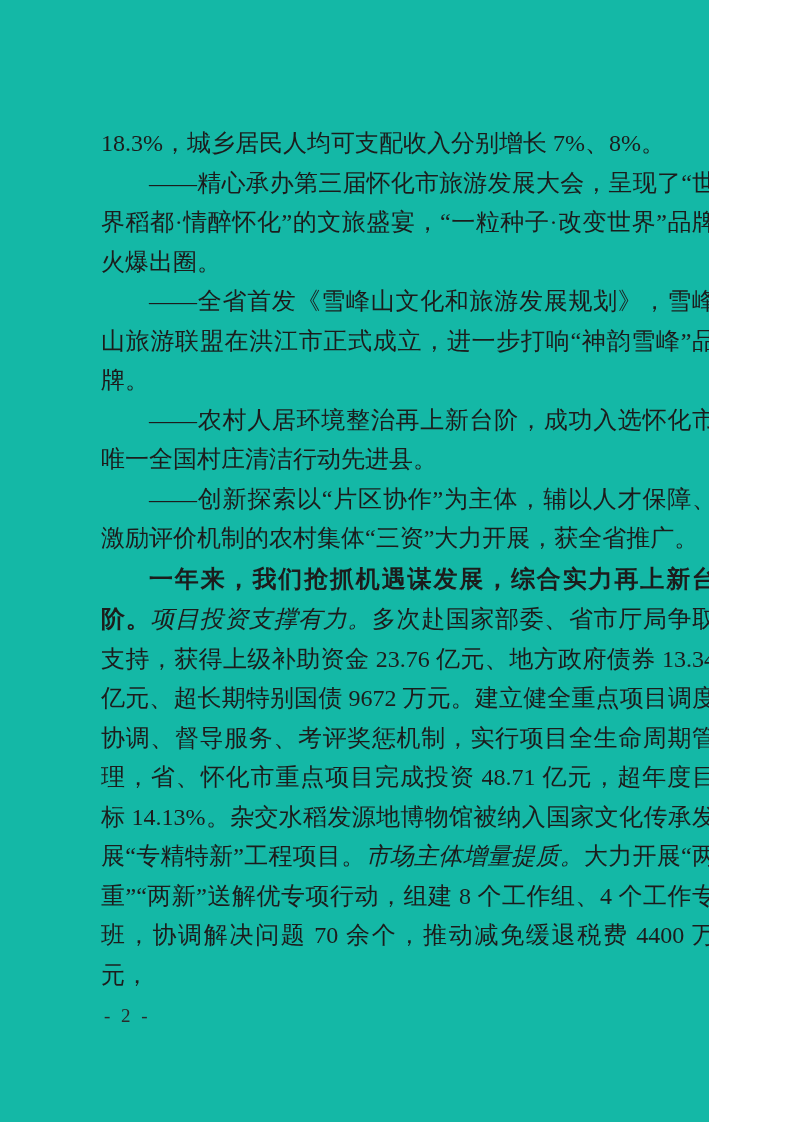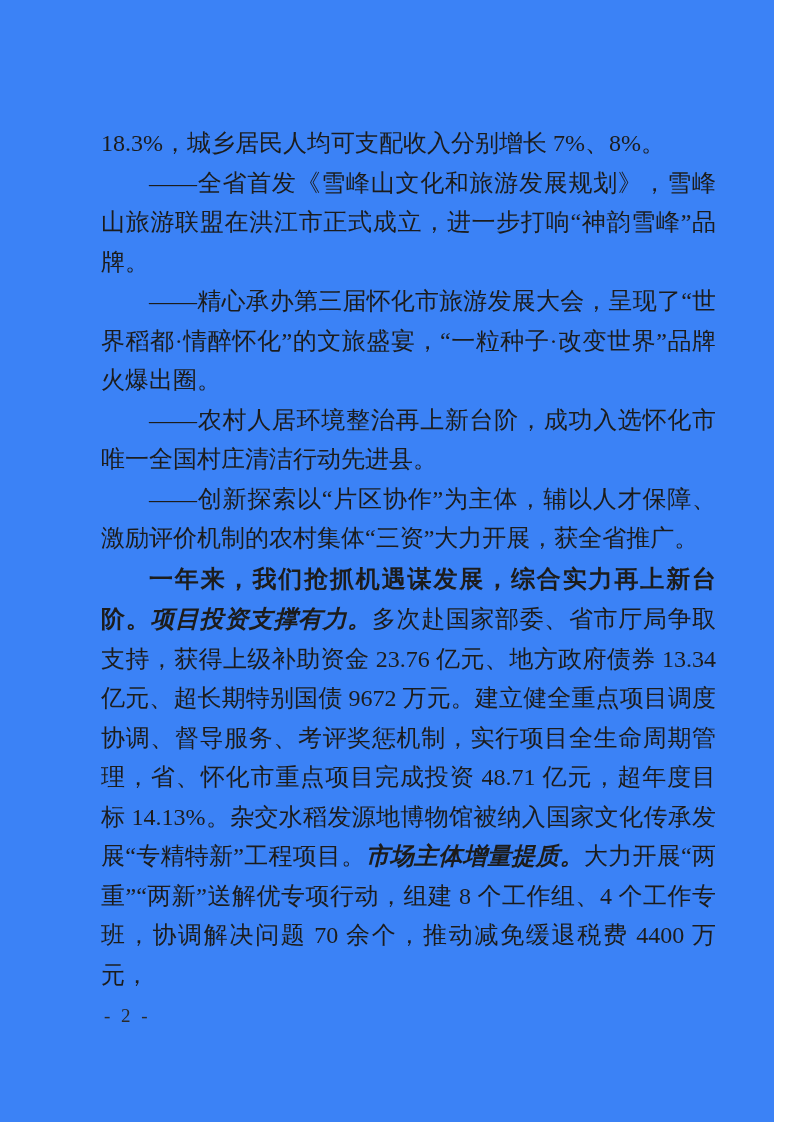--- a/index.html
+++ b/index.html
@@ -2,23 +2,23 @@
 <html><head>
 <meta charset="utf-8">
 <style>
   html, body {
     margin: 0;
     padding: 0;
     background: #ffffff;
   }
   .page {
     position: relative;
-    width: 774px;
+    width: 709px;
     height: 1122px;
-    background: #3b82f6;
+    background: #14b8a6;
     overflow: hidden;
     font-family: "Liberation Serif", "DejaVu Serif", serif;
     color: #1c1c1c;
   }
   .body-text {
     position: absolute;
     left: 101px;
     top: 124px;
     width: 615px;
     font-size: 24px;
@@ -38,39 +38,39 @@
   .seg-normal {
     font-weight: 400;
     font-style: normal;
   }
   .seg-bold-sans {
     font-family: "Liberation Sans", "DejaVu Sans", sans-serif;
     font-weight: 700;
     font-style: normal;
   }
   .seg-bold-kai {
-    font-weight: 700;
+    font-weight: 400;
     font-style: italic; 
   }
   .footer {
     position: absolute;
     left: 104px;
     top: 1005px;
     font-size: 19px;
     letter-spacing: 3px;
     color: #2a2a2a;
     font-family: "Liberation Serif", "DejaVu Serif", serif;
   }
 </style>
 </head>
 <body>
 
 <div class="page">
   <div class="body-text">
       <p class="para"><span class="seg-normal">18.3%，城乡居民人均可支配收入分别增长 7%、8%。</span></p>
+      <p class="para indent"><span class="seg-normal">——精心承办第三届怀化市旅游发展大会，呈现了“世界稻都·情醉怀化”的文旅盛宴，“一粒种子·改变世界”品牌火爆出圈。</span></p>
       <p class="para indent"><span class="seg-normal">——全省首发《雪峰山文化和旅游发展规划》，雪峰山旅游联盟在洪江市正式成立，进一步打响“神韵雪峰”品牌。</span></p>
-      <p class="para indent"><span class="seg-normal">——精心承办第三届怀化市旅游发展大会，呈现了“世界稻都·情醉怀化”的文旅盛宴，“一粒种子·改变世界”品牌火爆出圈。</span></p>
       <p class="para indent"><span class="seg-normal">——农村人居环境整治再上新台阶，成功入选怀化市唯一全国村庄清洁行动先进县。</span></p>
       <p class="para indent"><span class="seg-normal">——创新探索以“片区协作”为主体，辅以人才保障、激励评价机制的农村集体“三资”大力开展，获全省推广。</span></p>
       <p class="para indent"><span class="seg-bold-sans">一年来，我们抢抓机遇谋发展，综合实力再上新台阶。</span><span class="seg-bold-kai">项目投资支撑有力。</span><span class="seg-normal">多次赴国家部委、省市厅局争取支持，获得上级补助资金 23.76 亿元、地方政府债券 13.34 亿元、超长期特别国债 9672 万元。建立健全重点项目调度协调、督导服务、考评奖惩机制，实行项目全生命周期管理，省、怀化市重点项目完成投资 48.71 亿元，超年度目标 14.13%。杂交水稻发源地博物馆被纳入国家文化传承发展“专精特新”工程项目。</span><span class="seg-bold-kai">市场主体增量提质。</span><span class="seg-normal">大力开展“两重”“两新”送解优专项行动，组建 8 个工作组、4 个工作专班，协调解决问题 70 余个，推动减免缓退税费 4400 万元，</span></p>
     </div>
   <div class="footer">- 2 -</div>
 </div>
 
 </body></html>

